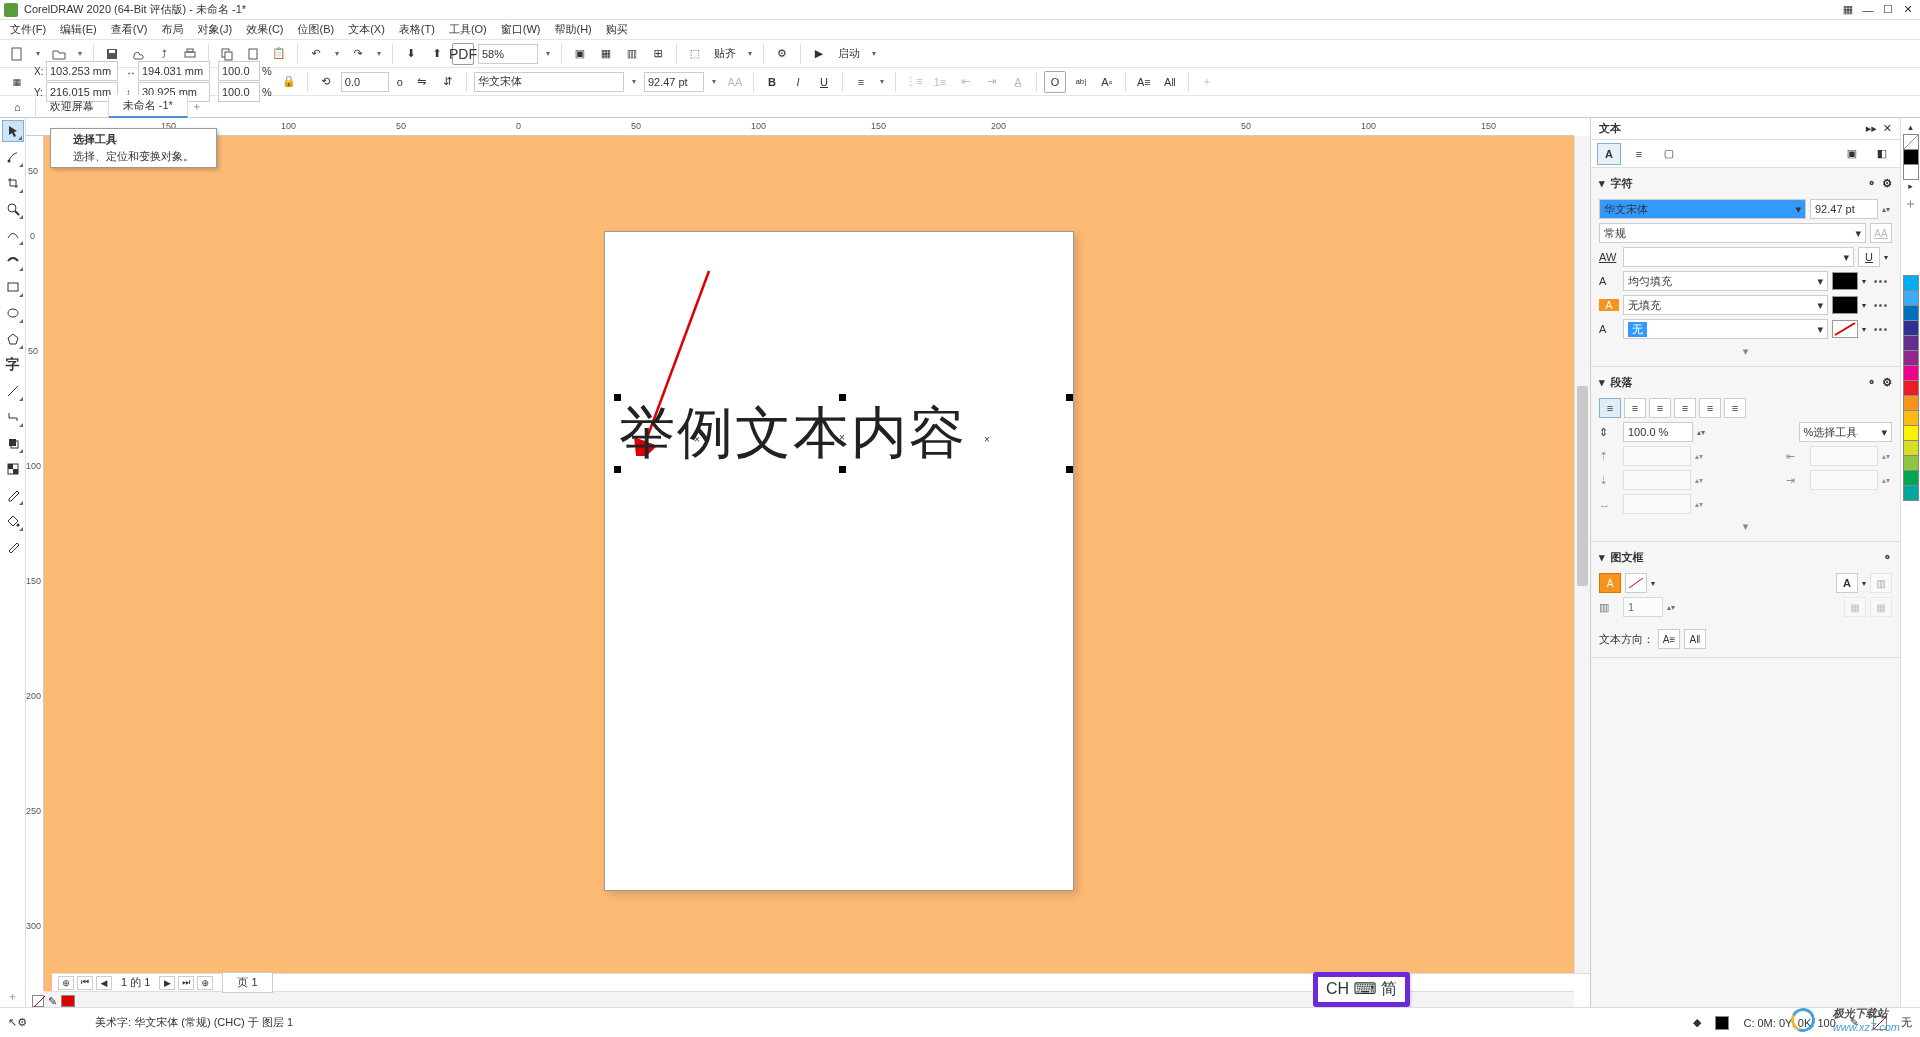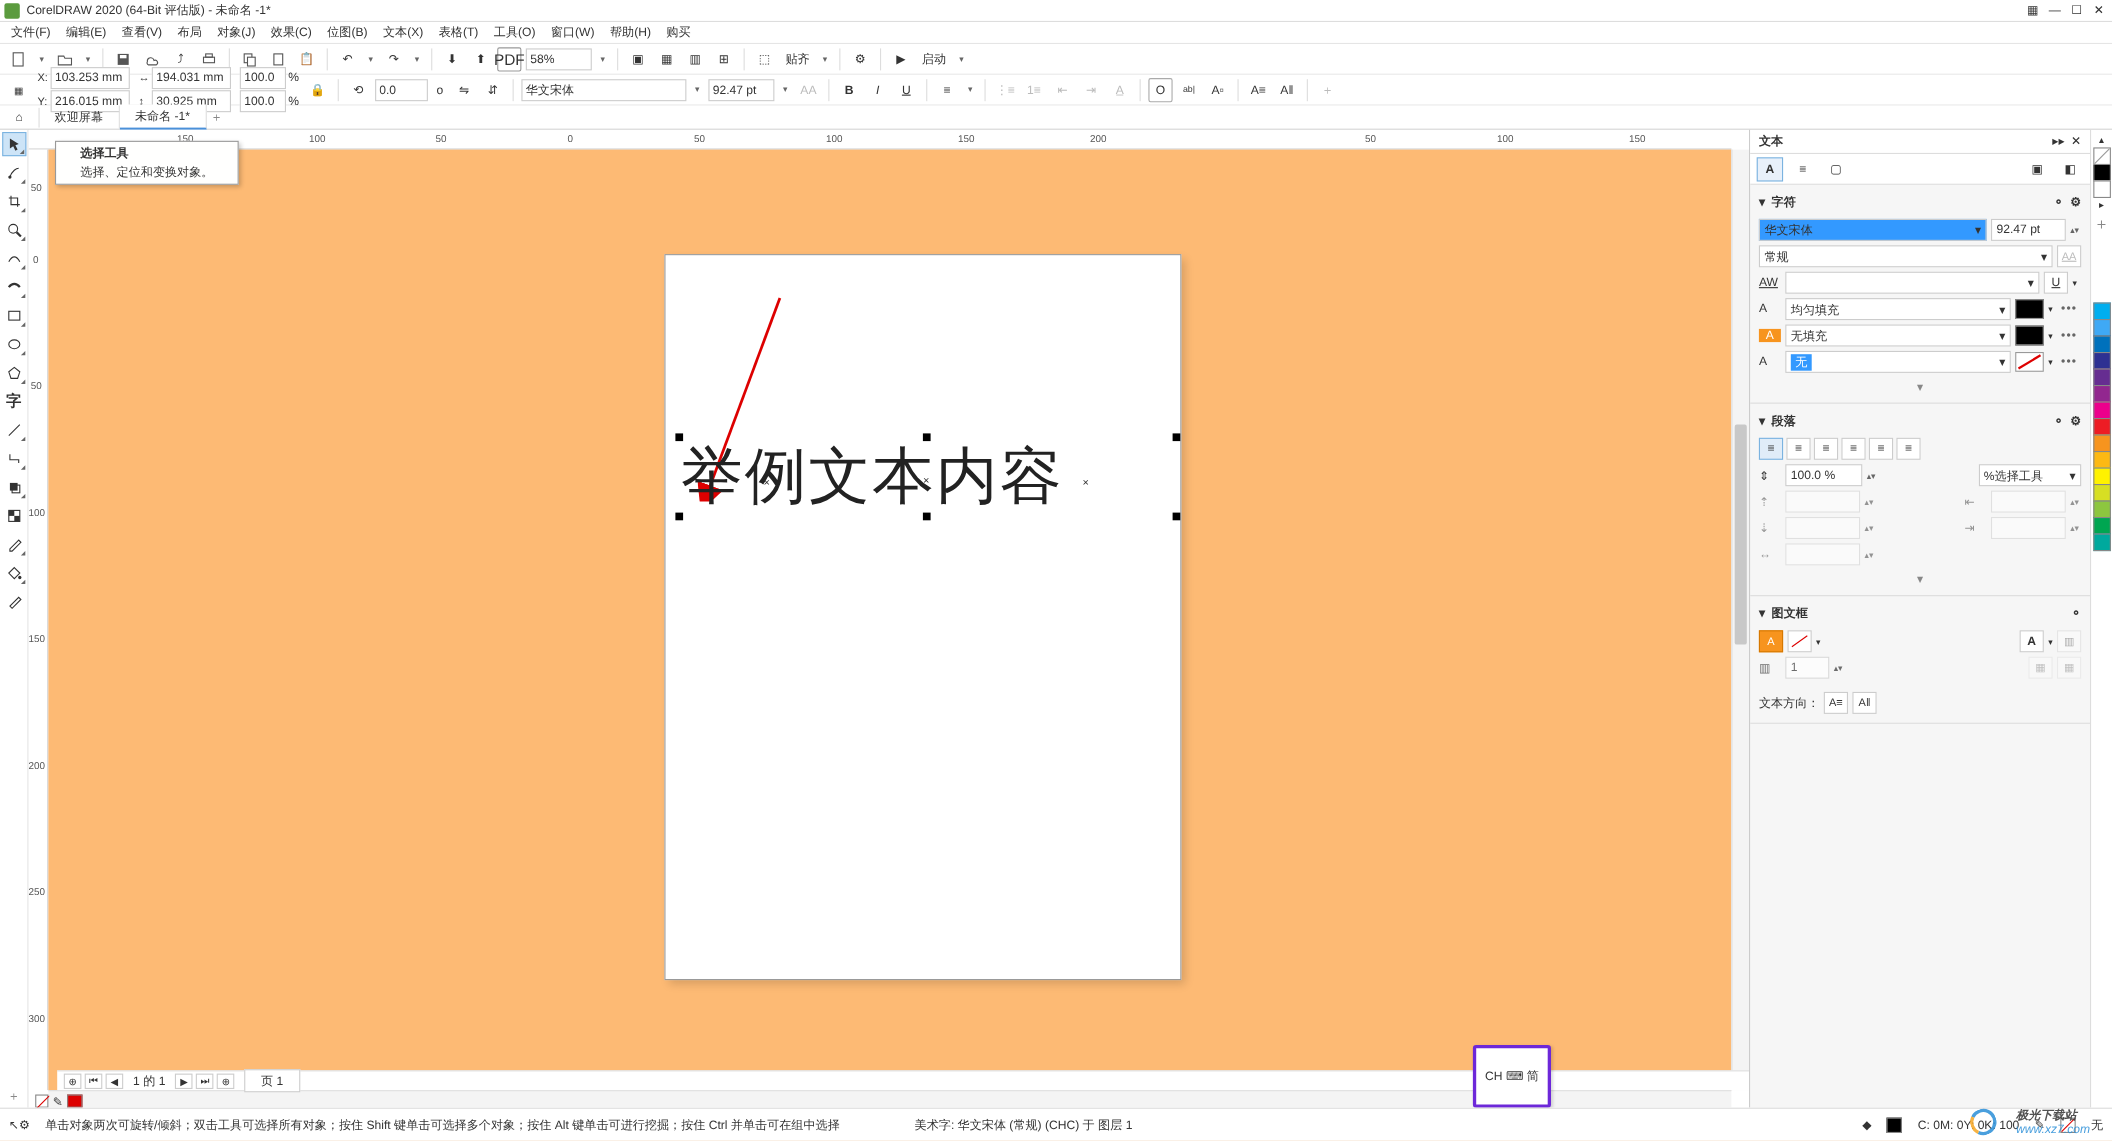--- a/index.html
+++ b/index.html
@@ -63,21 +63,21 @@
 .alignrow{display:flex;gap:3px}
 .alignrow .ab{width:22px;height:20px;border:1px solid #ccc;background:#fff;display:flex;align-items:center;justify-content:center;cursor:pointer}
 .alignrow .ab.act{background:#e0ecf8;border-color:#7bb3e0}
 .dots3{width:22px;text-align:center;cursor:pointer;color:#666;letter-spacing:1px}
 
 .palette{width:20px;background:#fff;border-left:1px solid #ddd;display:flex;flex-direction:column;align-items:center;padding-top:4px;gap:0}
 .palette .pc{width:16px;height:16px;border:1px solid #888;margin-bottom:-1px;cursor:pointer}
 
 .status{position:absolute;left:0;right:0;bottom:0;height:30px;background:#fff;border-top:1px solid #ddd;display:flex;align-items:center;padding:0 8px;gap:14px;font-size:11px;color:#444}
 .status .sw{width:14px;height:14px;border:1px solid #888}
-.langbadge{position:absolute;right:510px;bottom:30px;background:#fff;border:3px solid #6d28d9;border-radius:3px;padding:18px 8px;font-size:11px;box-shadow:1px 1px 3px rgba(0,0,0,.15)}
+.langbadge{position:absolute;right:510px;bottom:30px;background:#fff;border:5px solid #6d28d9;border-radius:3px;padding:2px 8px;font-size:16px;box-shadow:1px 1px 3px rgba(0,0,0,.15)}
 .watermark{position:absolute;right:20px;bottom:4px;font-size:16px;color:#2b8fd8;font-style:italic;opacity:.85;display:flex;align-items:center;gap:18px}
 .watermark .wlogo{width:24px;height:24px;border:3px solid #2b8fd8;border-radius:50%;border-left-color:#f6a623;transform:rotate(-20deg)}
 svg{display:block}
 </style>
 </head>
 <body>
 
 <div class="titlebar">
   <div class="logo"></div>
   <div class="title">CorelDRAW 2020 (64-Bit 评估版) - 未命名 -1*</div>
@@ -657,21 +657,20 @@
     <div class="pc" style="background:#8dc63f"></div>
     <div class="pc" style="background:#00a651"></div>
     <div class="pc" style="background:#00a99d"></div>
   </div>
 </div>
 
 <div class="langbadge">CH ⌨ 简</div>
 
 <div class="status">
   <span>↖⚙</span>
-  <span style="flex:0 0 auto">单击对象两次可旋转/倾斜；双击工具可选择所有对象；按住 Shift 键单击可选择多个对象；按住 Alt 键单击可进行挖掘；按住 Ctrl 并单击可在组中选择</span>
   <span style="width:40px"></span>
   <span>美术字: 华文宋体 (常规) (CHC) 于 图层 1</span>
   <span style="flex:1"></span>
   <span>◆</span>
   <div class="sw" style="background:#000"></div>
   <span>C:  0M:  0Y:  0K: 100</span>
   <span>✎</span>
   <div class="sw" style="background:#fff;position:relative">
       <svg width="12" height="12">
         <line x1="0" y1="12" x2="12" y2="0" stroke="#d00"></line>

